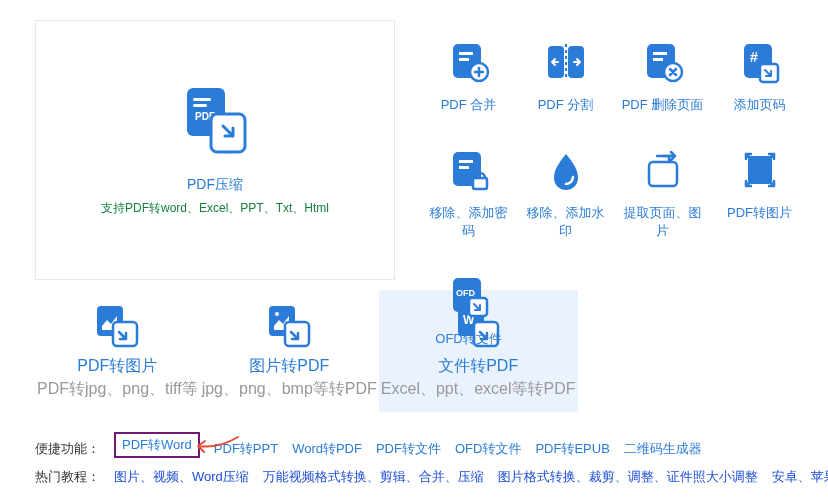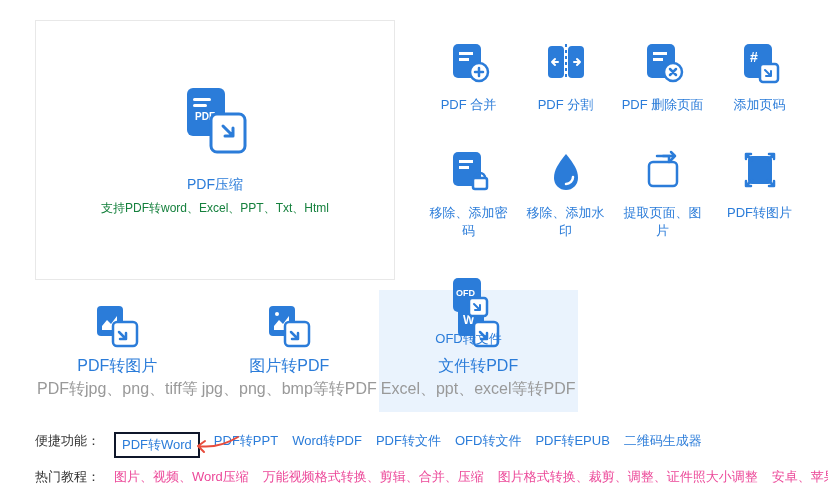--- a/index.html
+++ b/index.html
@@ -12,25 +12,25 @@
 .big-card .sub { color: #15803d; font-size: 12px; margin-top: 6px; }
 .small-row { display: flex; margin-top: 10px; }
 .small-card { flex: 1; display: flex; flex-direction: column; align-items: center; padding: 12px 2px; cursor: pointer; }
 .small-card.sel { background: #eaf3fd; }
 .small-card .t { color: #2b7cd9; font-size: 16px; margin-top: 6px; }
 .small-card .s { color: #999; font-size: 16px; margin-top: 2px; white-space: nowrap; }
 .grid { display: grid; grid-template-columns: repeat(4, 1fr); gap: 2px 0; }
 .cell { display: flex; flex-direction: column; align-items: center; padding: 18px 5px 12px; cursor: pointer; }
 .cell .lbl { color: #2b7cd9; font-size: 13px; margin-top: 10px; text-align: center; }
 .footer { padding: 10px 35px; font-size: 13px; }
-.footer-row { display: flex; align-items: flex-start; gap: 14px; margin-top: 10px; flex-wrap: nowrap; white-space: nowrap; }
+.footer-row { display: flex; align-items: flex-end; gap: 14px; margin-top: 10px; flex-wrap: nowrap; white-space: nowrap; }
 .footer-row .h { color: #333; }
 .footer-row a { color: #2b7cd9; text-decoration: none; cursor: pointer; }
-.footer-row.tut a { color: #ec4899; }
-.boxed { border: 2px solid #0f172a; padding: 2px 6px; position: relative; }
+.footer-row.tut a { color: #1d4ed8; }
+.boxed { border: 2px solid #701a75; padding: 2px 6px; position: relative; }
 .arrow { position: absolute; right: -45px; top: 0; }
 .ico { width: 48px; height: 48px; display: flex; align-items: center; justify-content: center; }
 .ico-big { width: 80px; height: 80px; }
 </style>
 </head>
 <body>
 
 <div class="wrap">
   <div class="left">
     <div class="big-card">

